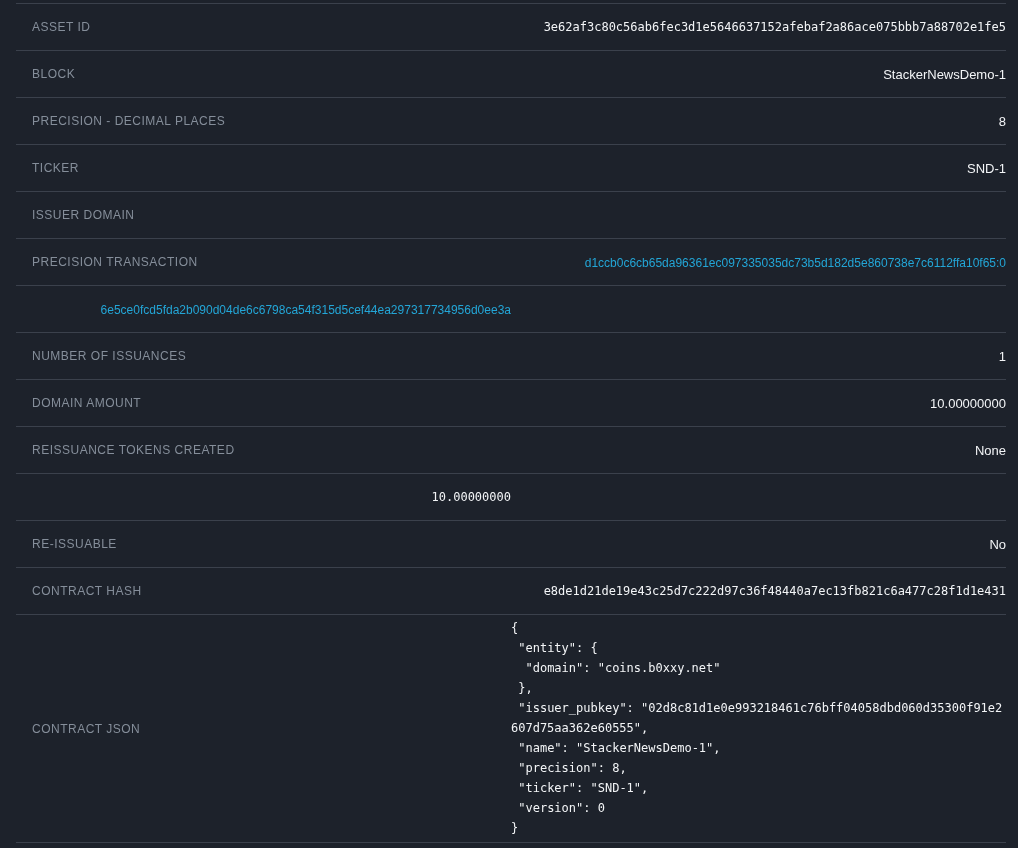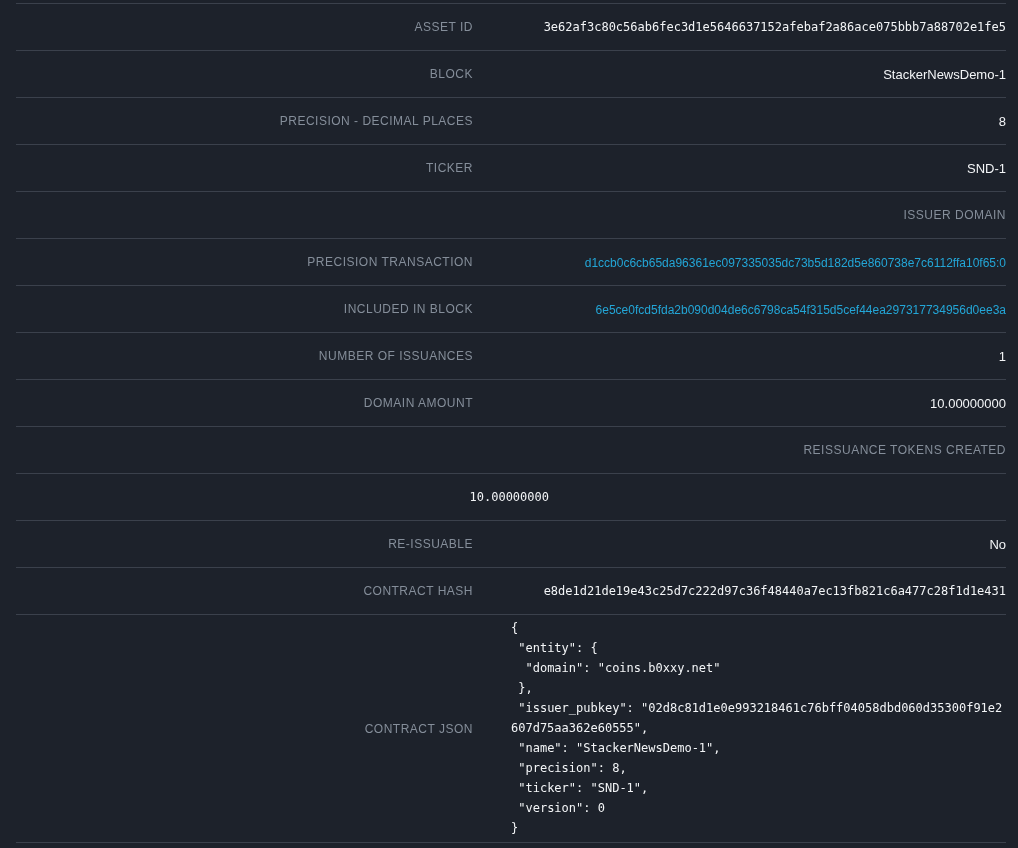--- a/index.html
+++ b/index.html
@@ -22,29 +22,27 @@
     min-height: 47px;
     box-sizing: border-box;
   }
   .cell-label {
     flex: 1 1 auto;
     padding-left: 16px;
     font-size: 12px;
     letter-spacing: 0.5px;
     color: #858e9a;
     white-space: nowrap;
-    text-align: right;
   }
   .cell-value {
     width: 495px;
     flex: 0 0 495px;
     text-align: right;
     font-size: 13px;
     color: #f3f5f7;
-    margin-left: 38px;
   }
   .cell-value.mono {
     font-family: "DejaVu Sans Mono", monospace;
     font-size: 12px;
   }
   a.hash-link {
     color: var(--link-color, #23a6d7);
     text-decoration: none;
     font-size: 12px;
     cursor: pointer;
@@ -90,36 +88,36 @@
   <div class="row">
     <div class="cell-label">ISSUER DOMAIN</div>
   </div>
 
   <div class="row">
     <div class="cell-label">PRECISION TRANSACTION</div>
     <div class="cell-value"><a class="hash-link" href="#">d1ccb0c6cb65da96361ec097335035dc73b5d182d5e860738e7c6112ffa10f65:0</a></div>
   </div>
 
   <div class="row">
-    <div class="cell-label">INCLUDED IN BLOCK</div>
     <div class="cell-value"><a class="hash-link" href="#">6e5ce0fcd5fda2b090d04de6c6798ca54f315d5cef44ea297317734956d0ee3a</a></div>
   </div>
 
   <div class="row">
     <div class="cell-label">NUMBER OF ISSUANCES</div>
     <div class="cell-value">1</div>
   </div>
 
   <div class="row">
     <div class="cell-label">DOMAIN AMOUNT</div>
     <div class="cell-value">10.00000000</div>
   </div>
 
   <div class="row">
     <div class="cell-label">REISSUANCE TOKENS CREATED</div>
+    <div class="cell-value">None</div>
   </div>
 
   <div class="row">
     <div class="cell-value mono">10.00000000</div>
   </div>
 
   <div class="row">
     <div class="cell-label">RE-ISSUABLE</div>
     <div class="cell-value">No</div>
   </div>

